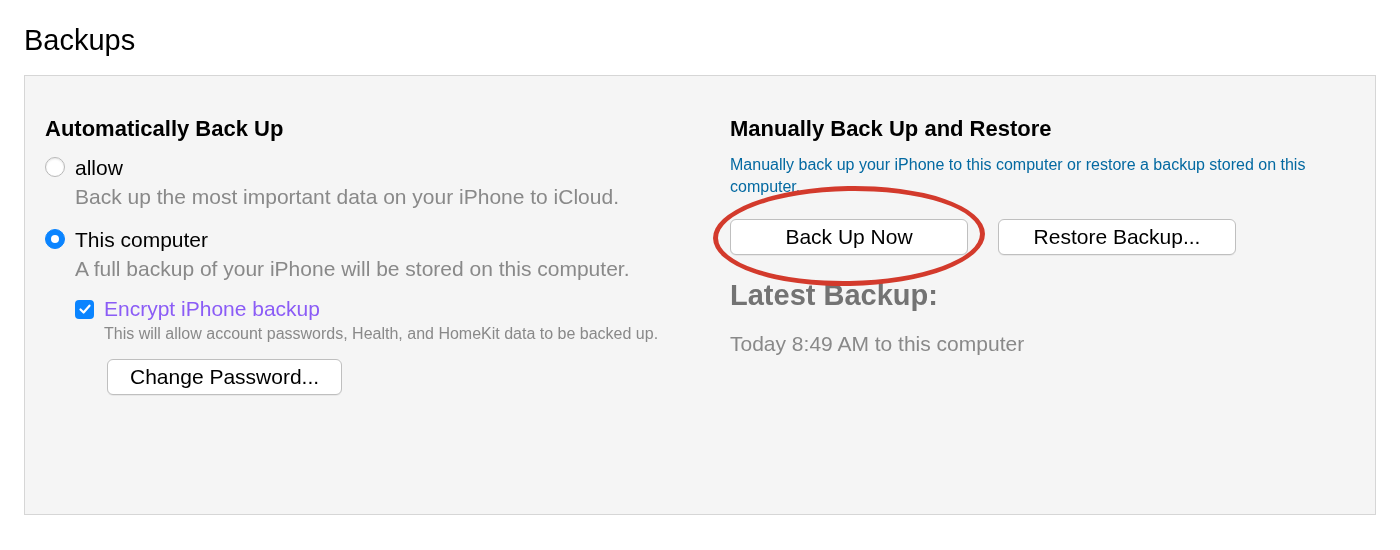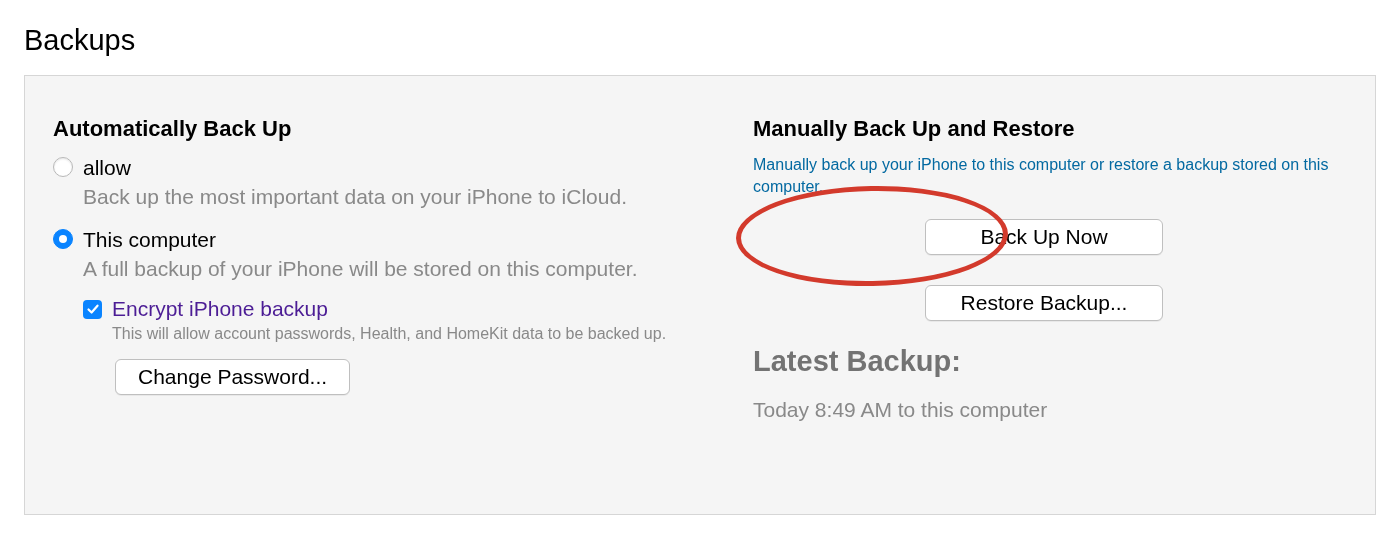--- a/index.html
+++ b/index.html
@@ -17,23 +17,23 @@
     }
     .section-title {
       font-size: 29px;
       font-weight: 400;
       margin-bottom: 18px;
       color: #000;
     }
     .panel {
       border: 1px solid #d6d6d6;
       background: #f5f5f5;
-      padding: 40px 40px 30px 28px;
-      display: flex;
-      gap: 40px;
+      padding: 40px 40px 30px 20px;
+      display: flex;
+      gap: 25px;
       width: 100%;
       min-height: 440px;
     }
     .left-col {
       flex: 0 0 640px;
     }
     .right-col {
       flex: 1;
       padding-left: 20px;
     }
@@ -111,21 +111,21 @@
       position: absolute;
       top: 50%;
       left: 50%;
       transform: translate(-50%, -55%);
     }
     .checkbox-content {
       flex: 1;
     }
     .checkbox-label {
       font-size: 21px;
-      color: #4c1d95;
+      color: #8b5cf6;
     }
     .checkbox-desc {
       font-size: 16px;
       color: #898989;
       line-height: 1.35;
       margin-top: 2px;
     }
     .btn {
       display: inline-block;
       background: #ffffff;
@@ -147,21 +147,20 @@
       color: #0369a1;
       line-height: 1.35;
       margin-bottom: 22px;
     }
     .button-row {
       display: flex;
       gap: 30px;
       margin-bottom: 24px;
       align-items: center;
       position: relative;
-      flex-direction: column;
     }
     .btn-wide {
       min-width: 238px;
       text-align: center;
     }
     .circle-highlight {
       position: absolute;
       border: 5px solid #d33a2c;
       border-radius: 50%;
       width: 272px;

